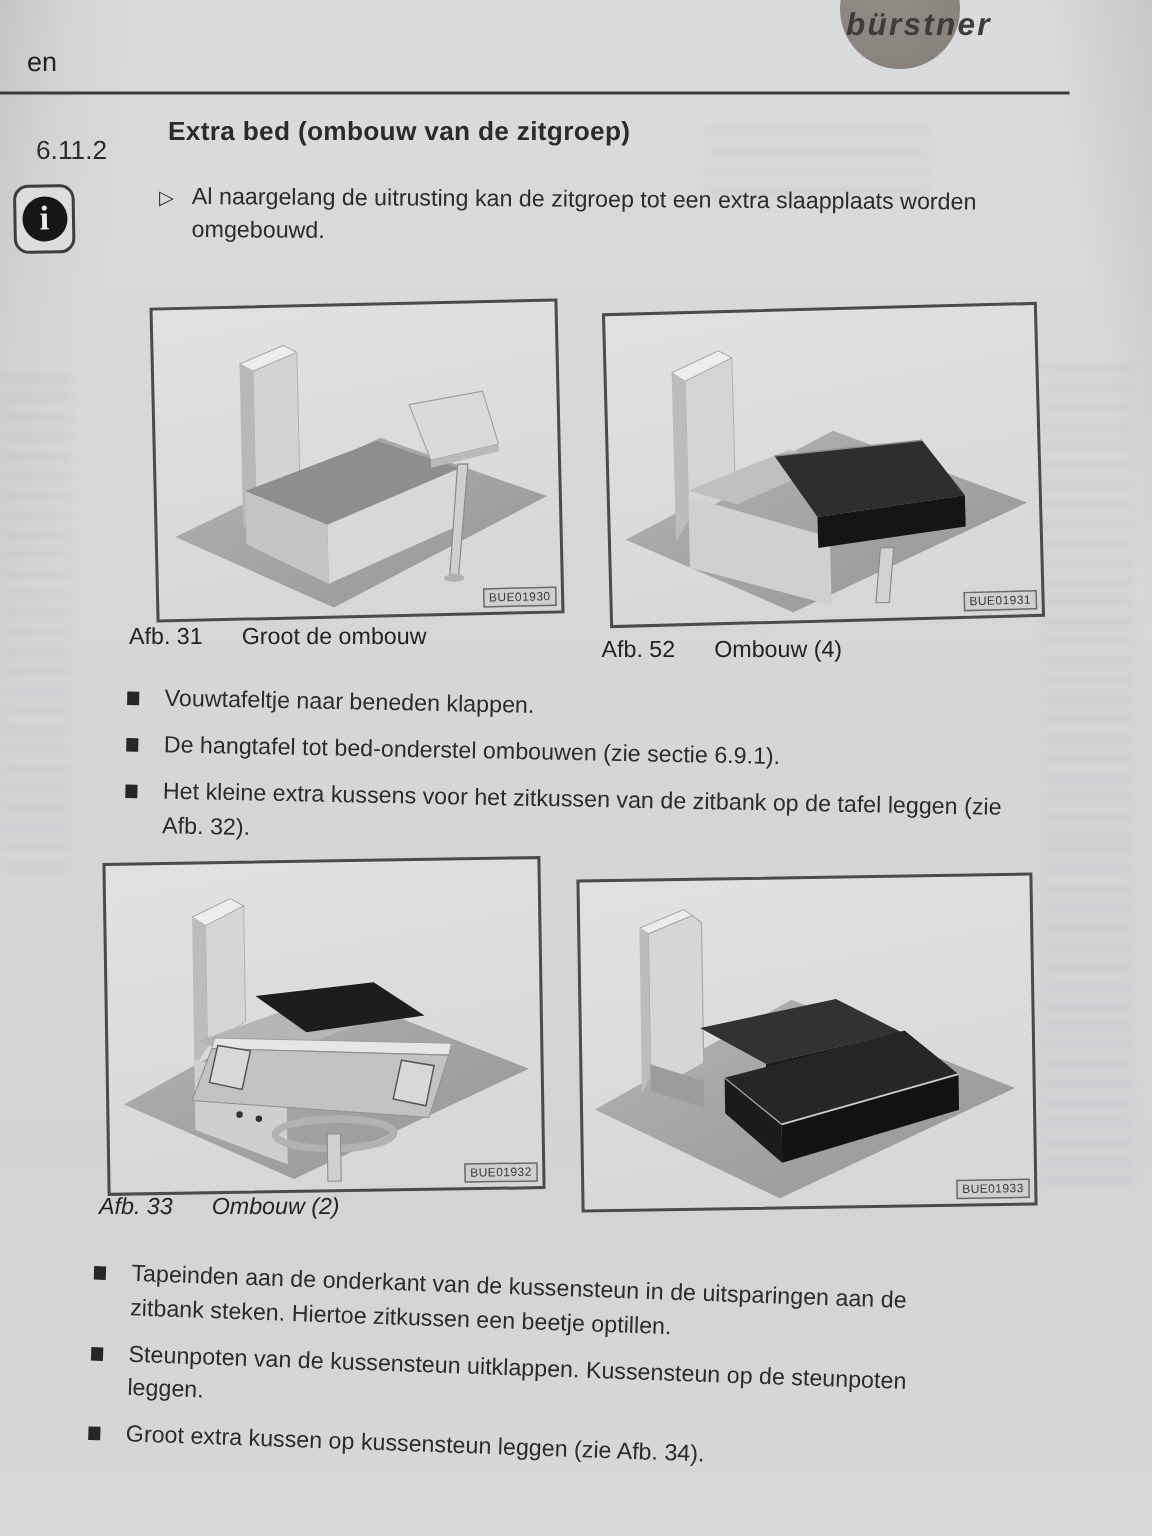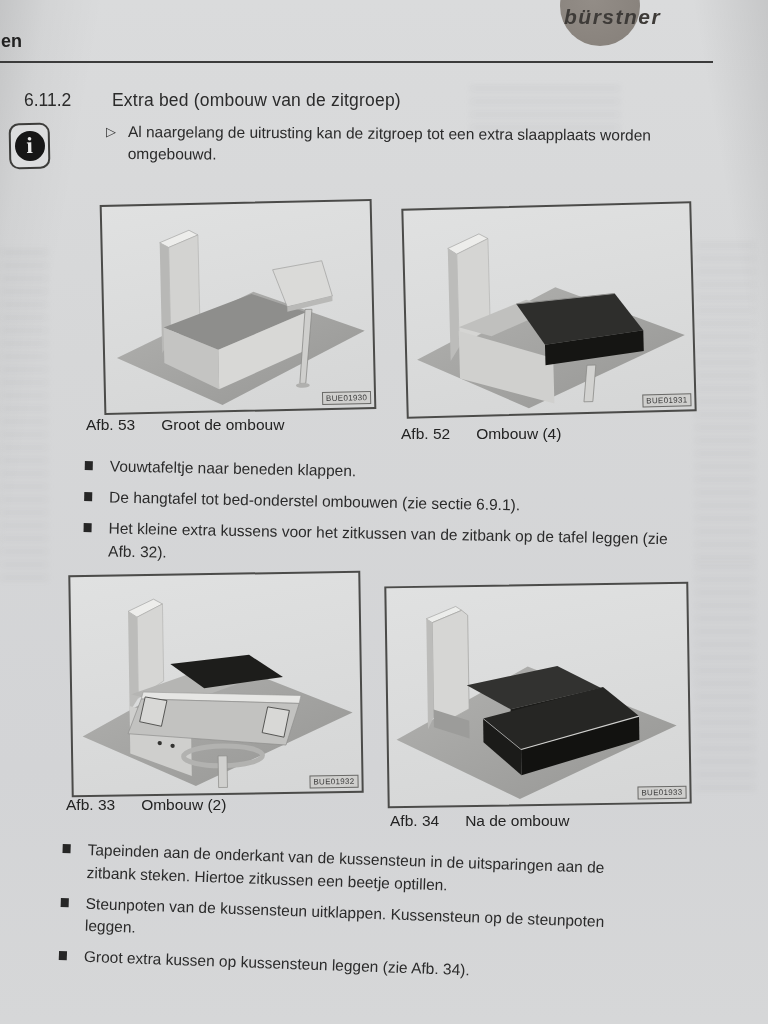--- a/index.html
+++ b/index.html
@@ -17,25 +17,25 @@
       linear-gradient(260deg, rgba(0,0,0,0.09) 0%, rgba(0,0,0,0.00) 8%),
       linear-gradient(180deg, #dadbdc 0%, #d6d7d8 35%, #d3d4d6 75%, #d6d7d8 100%);
   }
   .smudge{position:absolute;filter:blur(3px);pointer-events:none;
     background:repeating-linear-gradient(0deg, rgba(105,105,112,0.07) 0 5px, rgba(0,0,0,0) 5px 13px);}
   
   .logo-circle{position:absolute;top:-34px;left:560px;width:80px;height:80px;border-radius:50%;
     background:radial-gradient(circle at 40% 40%, #938d87, #857f79);}
   .brand{position:absolute;top:5px;left:564px;font-size:21px;font-weight:bold;font-style:italic;
     letter-spacing:1.5px;color:#3e3b38;}
-  .running{position:absolute;top:31px;left:1px;font-size:18px;font-weight:bold;color:#222;}
+  .running{position:absolute;top:31px;left:18px;font-size:18px;font-weight:normal;color:#222;}
   .rule{position:absolute;top:61px;left:0;width:713px;height:2px;background:#3b3b3b;}
   
   .sec-num{position:absolute;top:90px;left:24px;font-size:17.5px;font-weight:normal;}
-  .sec-title{position:absolute;top:90px;left:112px;font-size:17.5px;font-weight:normal;letter-spacing:0.2px;}
+  .sec-title{position:absolute;top:77px;left:112px;font-size:17.5px;font-weight:bold;letter-spacing:0.2px;}
   
   .info-icon{position:absolute;top:123px;left:9px;width:37px;height:42px;border:2.5px solid #3d3d3b;
     border-radius:10px;background:#dcddde;display:flex;align-items:center;justify-content:center;
     transform:rotate(-1deg);}
   .info-circle{width:30px;height:30px;border-radius:50%;background:#161616;display:flex;
     align-items:center;justify-content:center;}
   .info-i{font-family:"Liberation Serif", serif;font-weight:bold;font-size:23px;color:#e9e9e9;line-height:1;
     margin-top:-2px;}
   
   .intro-marker{position:absolute;top:124px;left:106px;font-size:13px;color:#333;}
@@ -96,21 +96,21 @@
       <polygon points="115,146 205,110 205,148 115,186" fill="#d8d8d6"></polygon>
       <polygon points="60,122 115,146 115,186 60,158" fill="#c4c4c2"></polygon>
       <polygon points="172,66 222,58 232,94 186,104" fill="#dadad8" stroke="#9f9f9d" stroke-width="0.7"></polygon>
       <polygon points="186,104 232,94 232,99 186,109" fill="#b9b9b7"></polygon>
       <polygon points="204,107 211,107 203,182 197,182" fill="#cfcfcd" stroke="#8a8a88" stroke-width="0.8"></polygon>
       <ellipse cx="200" cy="184" rx="7" ry="2.5" fill="#b0b0ae"></ellipse>
     </svg>
     <div class="fig-code">BUE01930</div>
   </figure>
   <div class="fig-caption" style="top:416px;left:86px;">
-    <span class="cap-label">Afb. 53</span><span class="cap-text">Groot de ombouw</span>
+    <span class="cap-label">Afb. 31</span><span class="cap-text">Groot de ombouw</span>
   </div>
 
   <figure class="fig" style="top:205px;left:404px;width:290px;height:210px;transform:rotate(-1.5deg);margin:0;">
     <svg viewBox="0 0 290 206">
       <polygon points="10,150 152,80 282,132 122,202" fill="url(#fl1)"></polygon>
       <polygon points="44,38 76,24 85,29 53,44" fill="#ededeb" stroke="#9a9a98" stroke-width="0.6"></polygon>
       <polygon points="53,44 85,29 85,120 53,138" fill="#d5d5d3" stroke="#a5a5a3" stroke-width="0.5"></polygon>
       <polygon points="44,38 53,44 53,138 44,152" fill="#bcbcba"></polygon>
       <polygon points="53,118 122,92 152,101 86,128" fill="#c0c0be"></polygon>
       <polygon points="53,122 148,152 148,198 53,170" fill="#d0d0ce"></polygon>
@@ -153,44 +153,41 @@
       <circle cx="101" cy="171" r="2.2" fill="#333331"></circle>
       <ellipse cx="152" cy="182" rx="40" ry="10" fill="none" stroke="#b2b2b0" stroke-width="5"></ellipse>
       <polygon points="147,182 156,182 156,214 147,214" fill="#d0d0ce" stroke="#8a8a88" stroke-width="0.7"></polygon>
       <polygon points="72,116 232,122 230,130 70,123" fill="#e6e6e4" stroke="#9a9a98" stroke-width="0.6"></polygon>
       <polygon points="70,123 230,130 216,172 56,158" fill="#c2c2c0" stroke="#8f8f8d" stroke-width="0.7"></polygon>
       <polygon points="74,121 96,125 90,151 68,146" fill="#d8d8d6" stroke="#555553" stroke-width="1"></polygon>
       <polygon points="198,133 220,137 214,164 192,159" fill="#d8d8d6" stroke="#555553" stroke-width="1"></polygon>
     </svg>
     <div class="fig-code">BUE01932</div>
   </figure>
-  <div class="fig-caption" style="top:796px;left:66px;">
+  <div class="fig-caption" style="top:796px;left:66px;font-style:italic;">
     <span class="cap-label">Afb. 33</span><span class="cap-text">Ombouw (2)</span>
   </div>
 
   <figure class="fig" style="top:584px;left:386px;width:304px;height:222px;transform:rotate(-0.9deg);margin:0;">
     <svg viewBox="0 0 304 218">
       <polygon points="8,152 142,80 292,142 132,214" fill="url(#fl1)"></polygon>
       <polygon points="40,30 70,18 76,22 46,34" fill="#ecedeb" stroke="#9a9a98" stroke-width="0.6" stroke-linejoin="round"></polygon>
       <polygon points="46,34 76,22 82,27 82,122 52,138 46,130" fill="#d6d6d4" stroke="#a8a8a6" stroke-width="0.8" stroke-linejoin="round"></polygon>
       <polygon points="40,30 46,34 46,130 40,142" fill="#bcbcba"></polygon>
       <polygon points="46,122 82,134 82,152 46,140" fill="#9c9c9a"></polygon>
       <polygon points="80,98 172,80 216,103 124,123" fill="#323230"></polygon>
       <polygon points="124,123 216,103 216,113 124,133" fill="#1c1c1a"></polygon>
       <polygon points="96,132 218,102 254,132 134,164" fill="#262624"></polygon>
       <polygon points="134,164 254,132 254,156 134,190" fill="#121210"></polygon>
       <polygon points="96,132 134,164 134,190 96,156" fill="#1b1b19"></polygon>
       <polyline points="134,164 254,132" fill="none" stroke="#cfcfcd" stroke-width="1.2"></polyline>
       <polyline points="96,132 134,164" fill="none" stroke="#b5b5b3" stroke-width="0.8"></polyline>
     </svg>
     <div class="fig-code">BUE01933</div>
   </figure>
-  <div class="fig-caption" style="top:812px;left:390px;">
-    <span class="cap-label">Afb. 34</span><span class="cap-text">Na de ombouw</span>
-  </div>
 
   <div class="steps" style="top:838px;left:62px;width:585px;transform:rotate(2deg);">
     <div class="step">
       <span class="sq"></span>
       <span>Tapeinden aan de onderkant van de kussensteun in de uitsparingen aan de zitbank steken. Hiertoe zitkussen een beetje optillen.</span>
     </div>
     <div class="step">
       <span class="sq"></span>
       <span>Steunpoten van de kussensteun uitklappen. Kussensteun op de steun­poten leggen.</span>
     </div>

